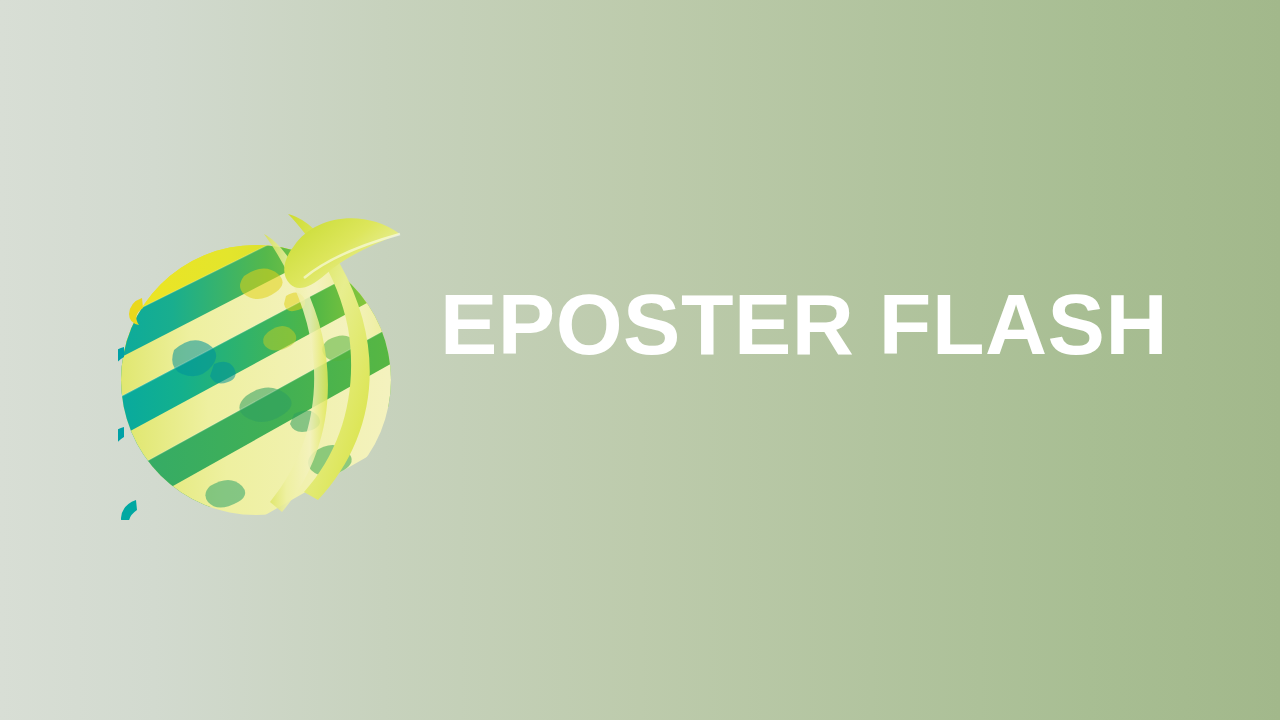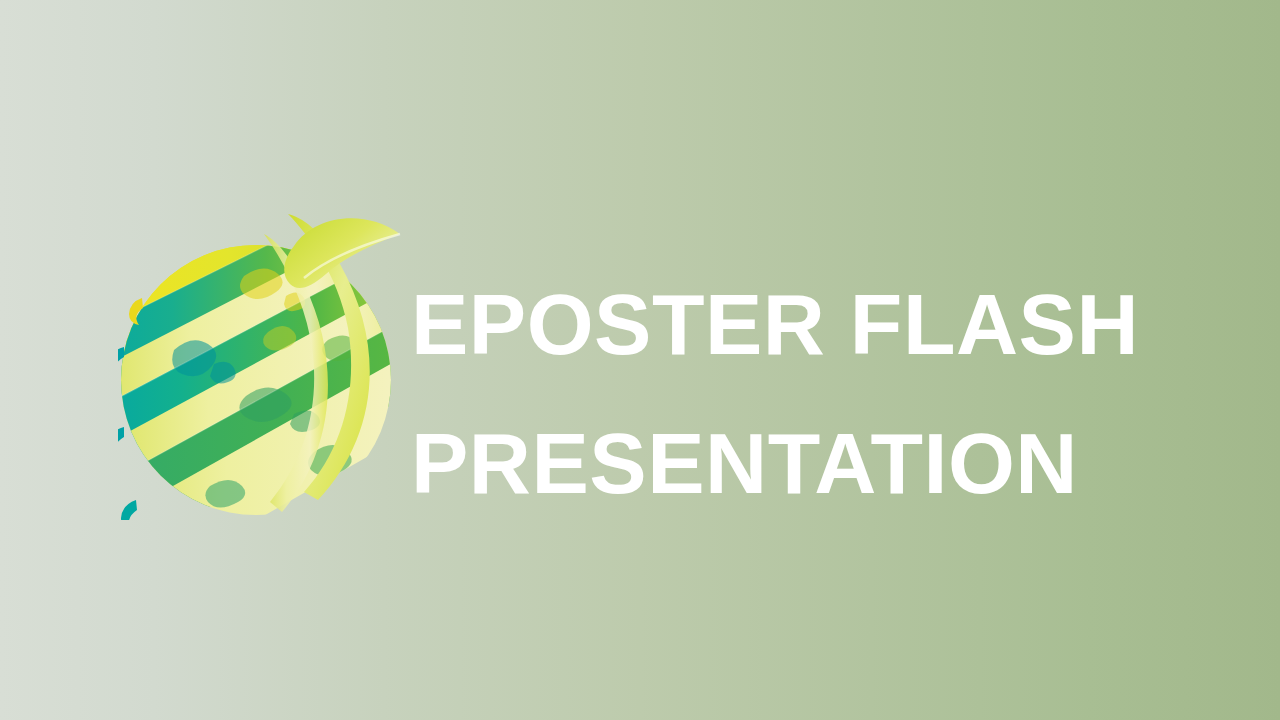--- a/index.html
+++ b/index.html
@@ -29,21 +29,21 @@
     left: 118px;
     top: 200px;
     width: 290px;
     height: 320px;
   }
   #logo-wrap svg { display: block; width: 100%; height: 100%; }
 
   
   #title-block {
     position: absolute;
-    left: 411px;
+    left: 440px;
     top: 255px;
     width: 800px;
   }
   .title-line {
     color: #ffffff;
     font-family: "Liberation Sans", sans-serif;
     font-weight: bold;
     font-size: 86px;
     line-height: 139px;
     letter-spacing: 0.5px;
@@ -176,16 +176,15 @@
                  C 256 44, 228 56, 208 74
                  C 192 88, 180 92, 172 84
                  C 162 74, 166 58, 176 46 Z" fill="url(#gLeaf)"></path>
         <path d="M 282 34 C 246 44, 210 58, 186 78" stroke="#ffffff" stroke-opacity="0.55" stroke-width="2.5" fill="none"></path>
       </g>
     </svg>
   </div>
 
   <div id="title-block">
     <div class="title-line">EPOSTER FLASH</div>
-    <div class="title-line">PRESENTATION</div>
   </div>
 
 </div>
 
 </body></html>

